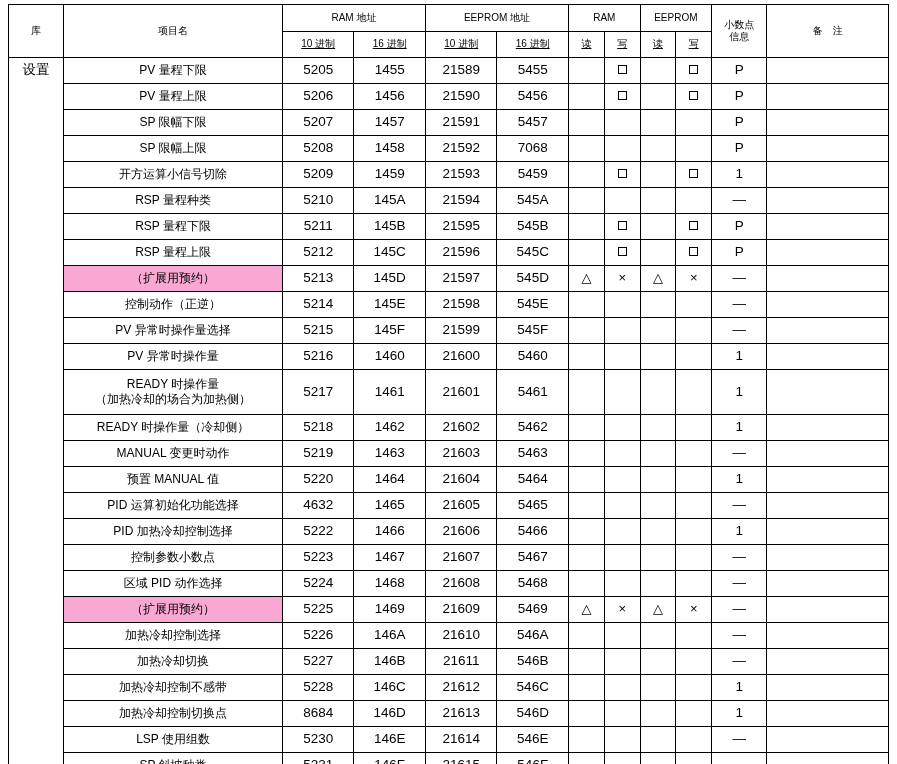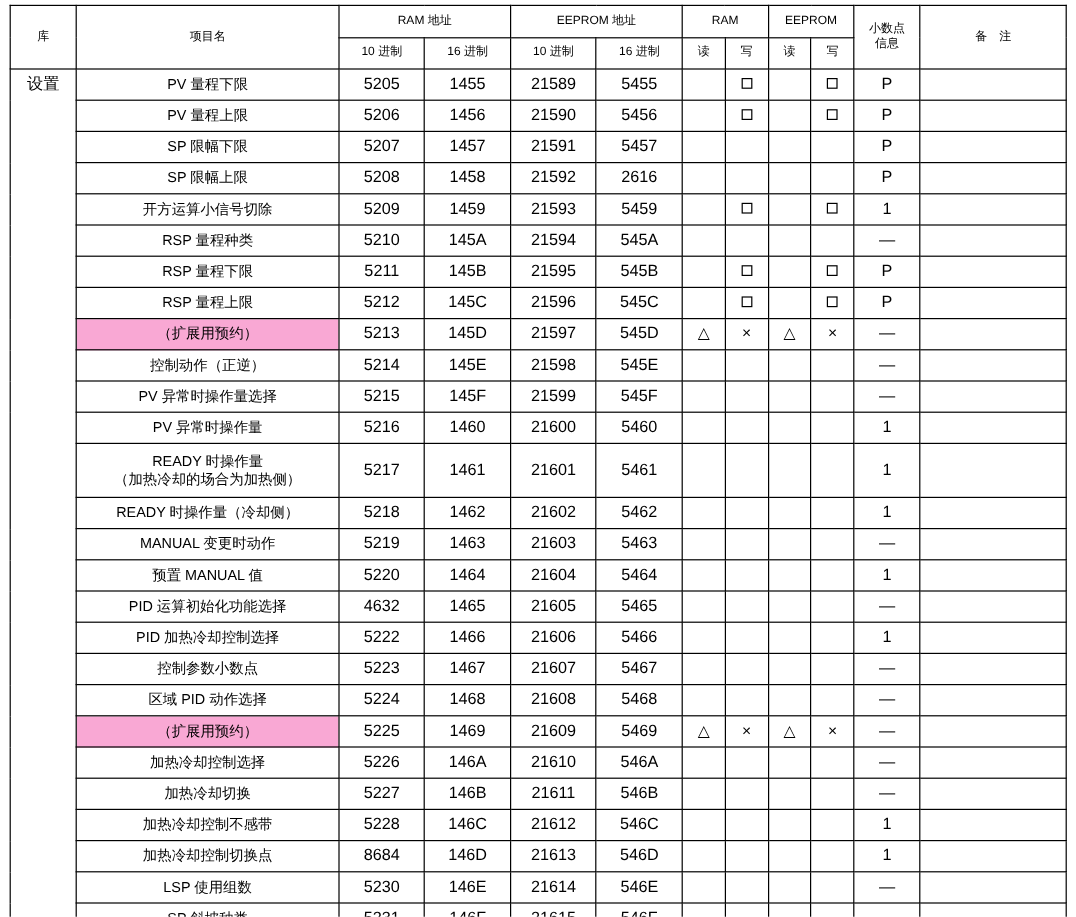--- a/index.html
+++ b/index.html
@@ -38,20 +38,21 @@
   }
   thead th {
     font-size: 10px;
     height: 25px;
   }
   thead th.tall {
     height: 52px;
   }
   .hdr-sub {
     height: 25px;
+    text-decoration: underline;
   }
   tbody td {
     height: 25px;
   }
   tbody td.two-line {
     height: 44px;
   }
   .col-lib    { width: 54px; }
   .col-name   { width: 214px; text-align: left; }
   .col-ram10  { width: 70px; }
@@ -172,21 +173,21 @@
           <td class="mark"></td>
           <td class="mark"></td>
           <td class="num">P</td>
           <td class="num"></td>
         </tr>
         <tr>
           <td class="name">SP 限幅上限</td>
           <td class="num">5208</td>
           <td class="num">1458</td>
           <td class="num">21592</td>
-          <td class="num">2616</td>
+          <td class="num">7068</td>
           <td class="mark"></td>
           <td class="mark"></td>
           <td class="mark"></td>
           <td class="mark"></td>
           <td class="num">P</td>
           <td class="num"></td>
         </tr>
         <tr>
           <td class="name">开方运算小信号切除</td>
           <td class="num">5209</td>

